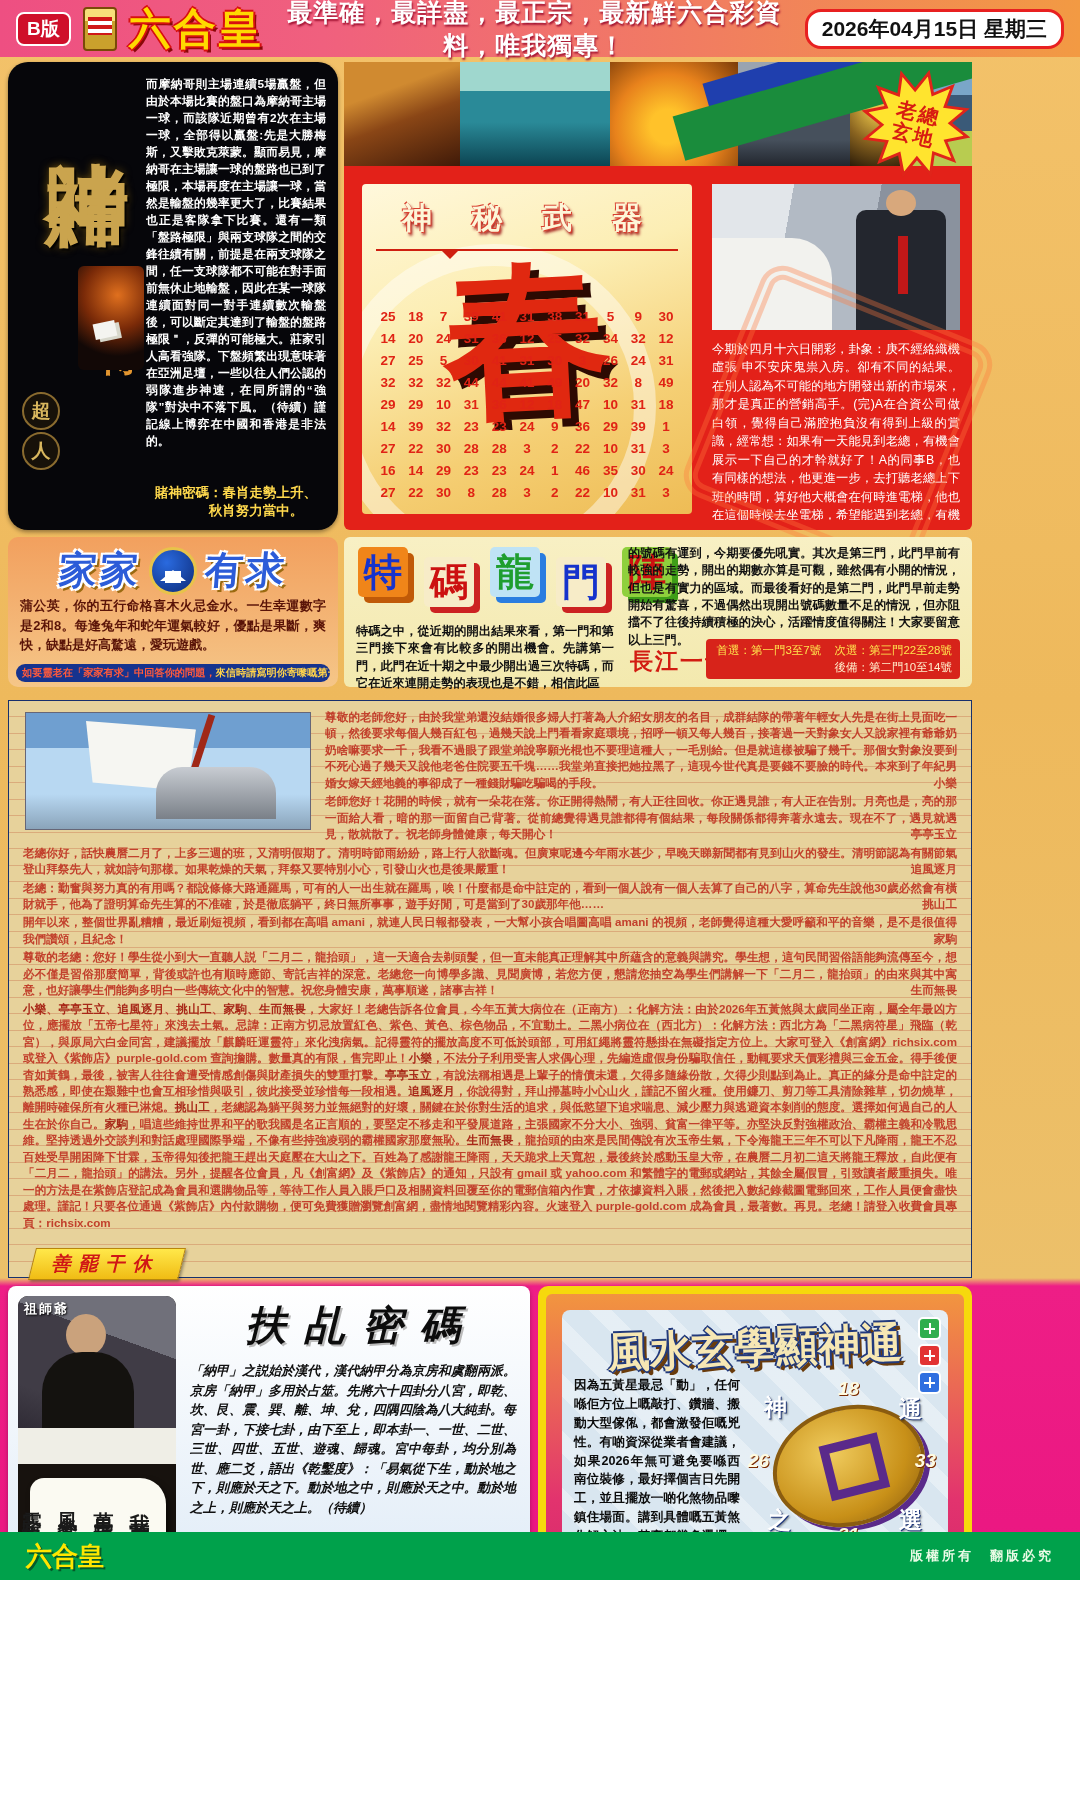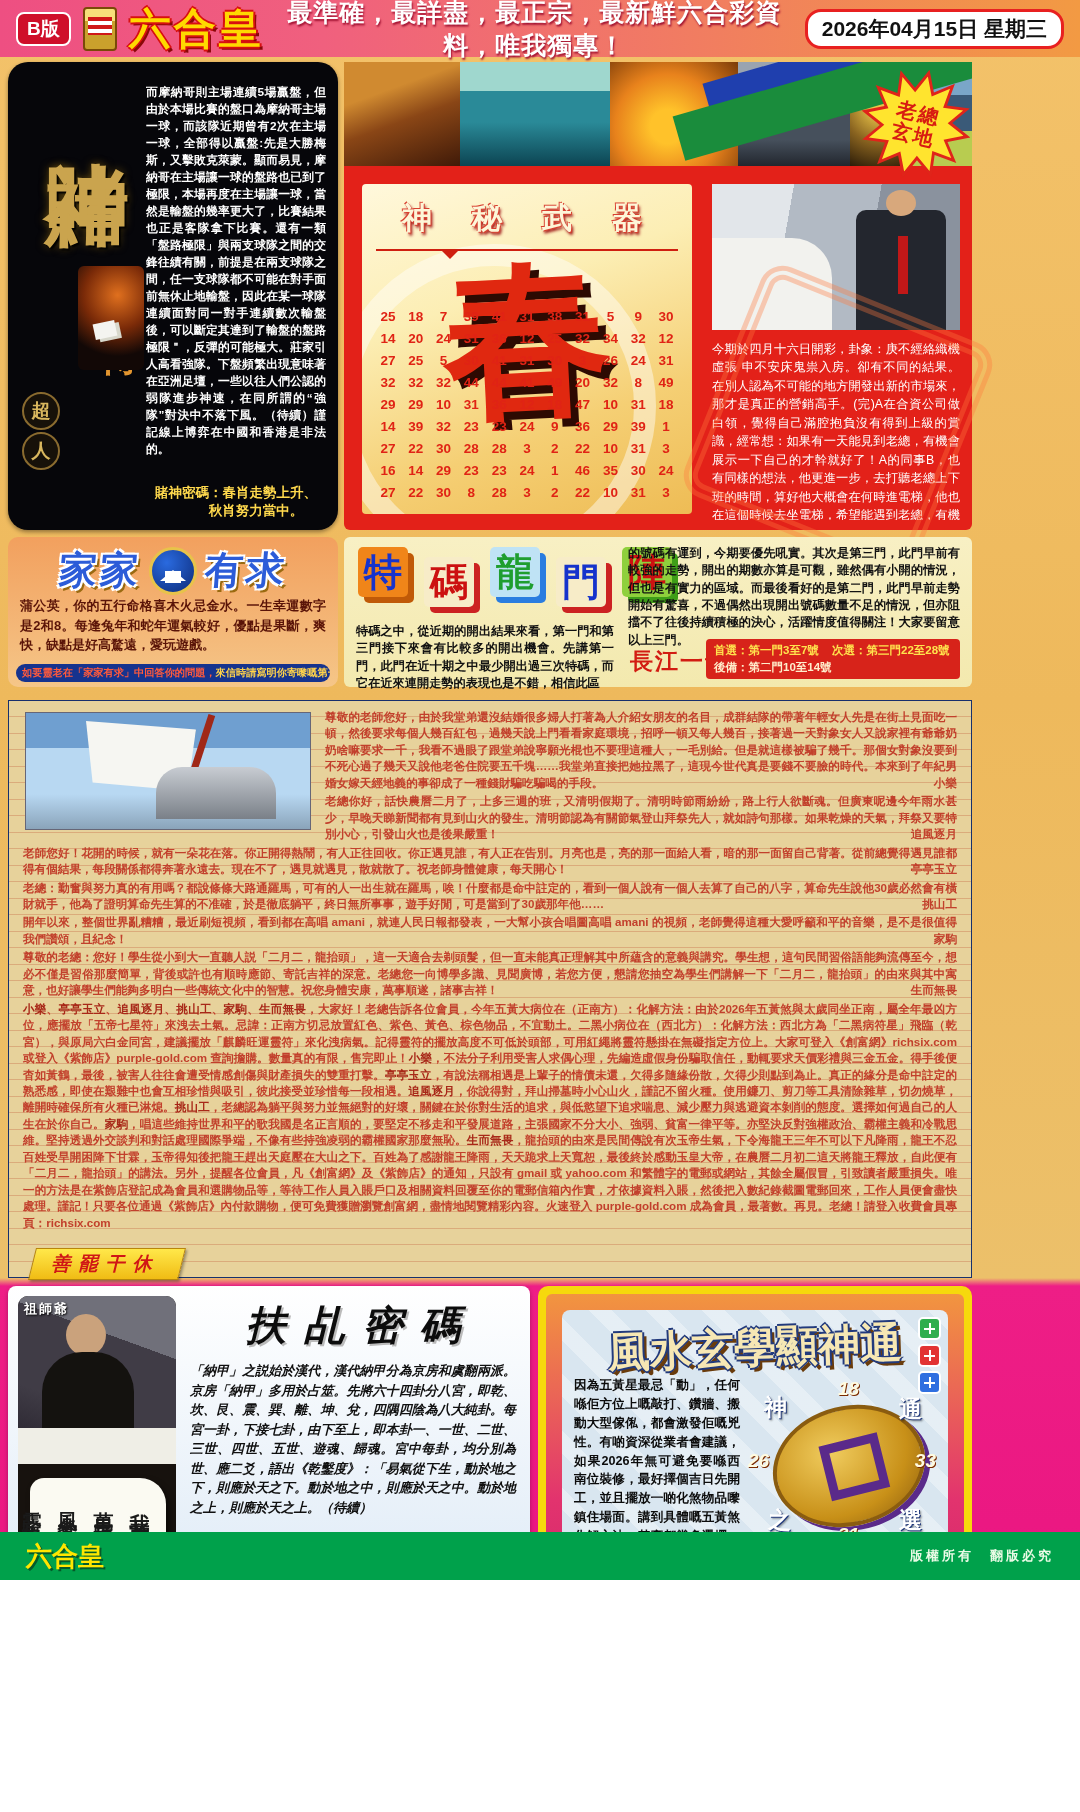--- a/index.html
+++ b/index.html
@@ -20,21 +20,21 @@
   .gambler{position:absolute;left:8px;top:62px;width:330px;height:468px;background:#06060a;border-radius:20px;padding:14px 12px 10px 12px;box-sizing:border-box;display:flex;box-shadow:0 2px 4px rgba(0,0,0,.4);}
   .g-art{width:126px;position:relative;flex:none;}
   .g-main{writing-mode:vertical-rl;font-family:"DejaVu Serif","Liberation Serif",serif;font-size:84px;font-weight:800;color:#caa44e;line-height:1;margin:18px 0 0 26px;text-shadow:2px 2px 2px #000,0 0 8px #5a430e;}
   .g-sub{position:absolute;right:2px;top:225px;writing-mode:vertical-rl;font-family:"DejaVu Serif","Liberation Serif",serif;font-size:38px;font-weight:800;color:#e2952f;letter-spacing:8px;}
   .g-photo{position:absolute;left:58px;top:190px;width:66px;height:104px;border-radius:6px;
     background:radial-gradient(circle at 60% 28%,#e0701e 0%,#7a2a08 40%,#120806 72%);}
   .g-photo::before{content:"";position:absolute;left:16px;top:56px;width:22px;height:16px;background:#f4f4f0;transform:rotate(-12deg);box-shadow:4px 3px 0 #d8d8cc;}
   .g-author{position:absolute;left:2px;bottom:50px;display:flex;flex-direction:column;gap:2px;}
   .g-author span{width:34px;height:34px;border-radius:50%;background:#171109;border:2px solid #8a6b2f;color:#d9b75e;font-size:19px;font-weight:800;display:flex;align-items:center;justify-content:center;}
   .g-right{flex:1;display:flex;flex-direction:column;overflow:hidden;}
-  .g-body{flex:1;color:#fff;font-weight:700;font-size:11.8px;line-height:1.44;text-align:justify;overflow:hidden;margin-top:8px;}
+  .g-body{flex:1;color:#fff;font-weight:700;font-size:11.8px;line-height:1.44;text-align:justify;overflow:hidden;}
   .g-code{color:#ffd94d;font-weight:800;font-size:13.5px;text-align:center;}
   .g-code2{color:#ffd94d;font-weight:800;font-size:13.5px;text-align:center;padding-left:40px;}
   
   .topright{position:absolute;left:344px;top:62px;width:628px;height:468px;}
   .photostrip{position:relative;height:104px;display:flex;overflow:hidden;background:#222;}
   .photo{height:100%;}
   .ph-temple{width:116px;background:linear-gradient(160deg,#d08a30 0 30%,#8a4616 55%,#401a08);}
   .ph-harbour{width:150px;background:linear-gradient(180deg,#9fd7ce 0 28%,#2a8a98 28% 58%,#0c4452);}
   .ph-fruit{width:128px;background:radial-gradient(circle at 45% 62%,#ffc22a 18%,#e8821c 55%,#7a3a08);}
   .ph-street{width:112px;background:linear-gradient(180deg,#9aa4b0 0 35%,#46505c 35% 75%,#22262e);}
@@ -86,21 +86,21 @@
   .tile{width:50px;height:50px;display:flex;align-items:center;justify-content:center;font-family:"DejaVu Serif","Liberation Serif",serif;font-size:38px;font-weight:800;border-radius:5px;flex:none;}
   .t0{background:#f08519;color:#1633cc;box-shadow:6px 6px 0 #c05a08;}
   .t1{background:#f7ecc8;color:#cc1111;box-shadow:6px 6px 0 #cc2222;transform:translateY(10px);}
   .t2{background:#bfe3f5;color:#1f9e2f;box-shadow:6px 6px 0 #2a7de0;}
   .t3{background:#f7ecc8;color:#1633cc;box-shadow:6px 6px 0 #cc2222;transform:translateY(10px);}
   .t4{background:#8fd03c;color:#cc1111;box-shadow:6px 6px 0 #3f9e18;}
   .d-intro{font-size:12.2px;line-height:1.42;color:#111;font-weight:600;text-align:justify;}
   .d-right{flex:1;position:relative;overflow:hidden;}
   .d-body2{font-size:12.2px;line-height:1.42;color:#111;font-weight:600;text-align:justify;padding-bottom:38px;}
   .d-provider{position:absolute;left:2px;bottom:2px;font-size:23px;font-weight:800;color:#d21c12;letter-spacing:2px;font-family:"DejaVu Serif","Liberation Serif",serif;}
-  .d-box{position:absolute;right:0;bottom:0;width:238px;background:#d7231a;border-radius:4px;padding:3px 8px;font-size:11.5px;font-weight:700;line-height:1.5;}
+  .d-box{position:absolute;right:0;bottom:0;width:238px;background:#d7231a;border-radius:4px;padding:3px 8px;font-size:11.5px;font-weight:400;line-height:1.5;text-align:right;}
   .d-box .p1{color:#ffe34d;margin-right:10px;}
   .d-box .p2{color:#ffe34d;}
   .d-box .p3{color:#ffeecc;display:block;}
   
   .letters{position:absolute;left:8px;top:700px;width:964px;height:578px;background:#17306d;border-radius:0;box-sizing:border-box;padding:1px;}
   .paper{position:relative;width:100%;height:100%;box-sizing:border-box;background:#e7d29b;
     background-image:repeating-linear-gradient(180deg,rgba(0,0,0,0) 0 15.3px,rgba(186,70,40,.28) 15.3px 16.5px);
     padding:8px 14px;overflow:hidden;color:#c2402c;}
   .mailbox{float:left;width:284px;height:116px;margin:3px 14px 4px 2px;border:1px solid #667;position:relative;overflow:hidden;
     background:linear-gradient(180deg,#6f9fd0 0 30%,#b8d8f2 30% 70%,#8aa4ba);}
@@ -363,22 +363,22 @@
   </div>
 
   <div class="letters">
     <div class="paper" id="letters-body">
       <div class="mailbox">
         <div class="pole"></div>
           <div class="flag"></div>
           <div class="box"></div>
       </div>
     <p class="letter"><span>尊敬的老師您好，由於我堂弟還沒結婚很多婦人打著為人介紹女朋友的名目，成群結隊的帶著年輕女人先是在街上見面吃一頓，然後要求每個人幾百紅包，過幾天說上門看看家庭環境，招呼一頓又每人幾百，接著過一天對象女人又說家裡有爺爺奶奶啥嘛要求一千，我看不過眼了跟堂弟說寧願光棍也不要理這種人，一毛別給。但是就這樣被騙了幾千。那個女對象沒要到不死心過了幾天又說他老爸住院要五千塊……我堂弟直接把她拉黑了，這現今世代真是要錢不要臉的時代。本來到了年紀男婚女嫁天經地義的事卻成了一種錢財騙吃騙喝的手段。</span><span class="signer">小樂</span></p>
+        <p class="letter"><span>老師您好！花開的時候，就有一朵花在落。你正開得熱鬧，有人正往回收。你正遇見誰，有人正在告別。月亮也是，亮的那一面給人看，暗的那一面留自己背著。從前總覺得遇見誰都得有個結果，每段關係都得奔著永遠去。現在不了，遇見就遇見，散就散了。祝老師身體健康，每天開心！</span><span class="signer">亭亭玉立</span></p>
         <p class="letter"><span>老總你好，話快農曆二月了，上多三週的班，又清明假期了。清明時節雨紛紛，路上行人欲斷魂。但廣東呢邊今年雨水甚少，早晚天睇新聞都有見到山火的發生。清明節認為有關節氣登山拜祭先人，就如詩句那樣。如果乾燥的天氣，拜祭又要特別小心，引發山火也是後果嚴重！</span><span class="signer">追風逐月</span></p>
-        <p class="letter"><span>老師您好！花開的時候，就有一朵花在落。你正開得熱鬧，有人正往回收。你正遇見誰，有人正在告別。月亮也是，亮的那一面給人看，暗的那一面留自己背著。從前總覺得遇見誰都得有個結果，每段關係都得奔著永遠去。現在不了，遇見就遇見，散就散了。祝老師身體健康，每天開心！</span><span class="signer">亭亭玉立</span></p>
         <p class="letter"><span>老總：勤奮與努力真的有用嗎？都說條條大路通羅馬，可有的人一出生就在羅馬，唉！什麼都是命中註定的，看到一個人說有一個人去算了自己的八字，算命先生說他30歲必然會有橫財就手，他為了證明算命先生算的不准確，於是徹底躺平，終日無所事事，遊手好閒，可是當到了30歲那年他……</span><span class="signer">挑山工</span></p>
         <p class="letter"><span>開年以來，整個世界亂糟糟，最近刷短視頻，看到都在高唱 amani，就連人民日報都發表，一大幫小孩合唱圖高唱 amani 的視頻，老師覺得這種大愛呼籲和平的音樂，是不是很值得我們讚頌，且紀念！</span><span class="signer">家駒</span></p>
         <p class="letter"><span>尊敬的老總：您好！學生從小到大一直聽人説「二月二，龍抬頭」，這一天適合去剃頭髮，但一直未能真正理解其中所蘊含的意義與講究。學生想，這句民間習俗語能夠流傳至今，想必不僅是習俗那麼簡單，背後或許也有順時應節、寄託吉祥的深意。老總您一向博學多識、見聞廣博，若您方便，懇請您抽空為學生們講解一下「二月二，龍抬頭」的由來與其中寓意，也好讓學生們能夠多明白一些傳統文化中的智慧。祝您身體安康，萬事順遂，諸事吉祥！</span><span class="signer">生而無畏</span></p>
         <p class="letter reply"><b>小樂</b>、<b>亭亭玉立</b>、<b>追風逐月</b>、<b>挑山工</b>、<b>家駒</b>、<b>生而無畏</b>，大家好！老總告訴各位會員，今年五黃大病位在（正南方）：化解方法：由於2026年五黃煞與太歲同坐正南，屬全年最凶方位，應擺放「五帝七星符」來洩去土氣。忌諱：正南方切忌放置紅色、紫色、黃色、棕色物品，不宜動土。二黑小病位在（西北方）：化解方法：西北方為「二黑病符星」飛臨（乾宮），與原局六白金同宮，建議擺放「麒麟旺運靈符」來化洩病氣。記得靈符的擺放高度不可低於頭部，可用紅繩將靈符懸掛在無礙指定方位上。大家可登入《創富網》richsix.com 或登入《紫飾店》purple-gold.com 查詢擔購。數量真的有限，售完即止！<b>小樂</b>，不法分子利用受害人求偶心理，先編造虛假身份騙取信任，動輒要求天價彩禮與三金五金。得手後便杳如黃鶴，最後，被害人往往會遭受情感創傷與財產損失的雙重打擊。<b>亭亭玉立</b>，有說法稱相遇是上輩子的情債未還，欠得多隨緣份散，欠得少則點到為止。真正的緣分是命中註定的熟悉感，即使在艱難中也會互相珍惜與吸引，彼此接受並珍惜每一段相遇。<b>追風逐月</b>，你說得對，拜山掃墓時小心山火，謹記不留火種。使用鐮刀、剪刀等工具清除雜草，切勿燒草，離開時確保所有火種已淋熄。<b>挑山工</b>，老總認為躺平與努力並無絕對的好壞，關鍵在於你對生活的追求，與低慾望下追求喘息、減少壓力與逃避資本剝削的態度。選擇如何過自己的人生在於你自己。<b>家駒</b>，唱這些維持世界和平的歌我國是名正言順的，要堅定不移走和平發展道路，主張國家不分大小、強弱、貧富一律平等。亦堅決反對強權政治、霸權主義和冷戰思維。堅持透過外交談判和對話處理國際爭端，不像有些持強凌弱的霸權國家那麼無恥。<b>生而無畏</b>，龍抬頭的由來是民間傳說有次玉帝生氣，下令海龍王三年不可以下凡降雨，龍王不忍百姓受旱開困降下甘霖，玉帝得知後把龍王趕出天庭壓在大山之下。百姓為了感謝龍王降雨，天天跪求上天寬恕，最後終於感動玉皇大帝，在農曆二月初二這天將龍王釋放，自此便有「二月二，龍抬頭」的講法。另外，提醒各位會員，凡《創富網》及《紫飾店》的通知，只設有 gmail 或 yahoo.com 和繁體字的電郵或網站，其餘全屬假冒，引致讀者嚴重損失。唯一的方法是在紫飾店登記成為會員和選購物品等，等待工作人員入賬戶口及相關資料回覆至你的電郵信箱內作實，才依據資料入賬，然後把入數紀錄截圖電郵回來，工作人員便會盡快處理。謹記！只要各位通過《紫飾店》內付款購物，便可免費獲贈瀏覽創富網，盡情地閱覽精彩內容。火速登入 purple-gold.com 成為會員，最著數。再見。老總！請登入收費會員專頁：richsix.com</p>
       </div>
     <div class="ribbon">善罷干休</div>
   </div>
 
   <div class="plan">
     <div class="pl-left">

